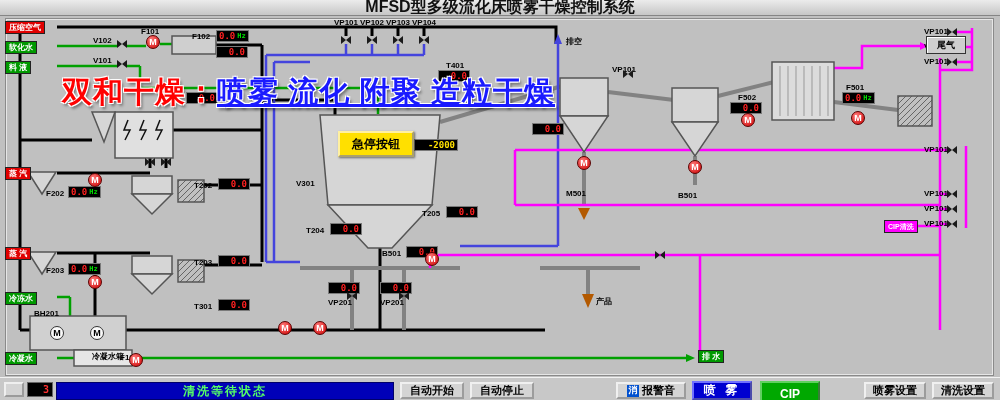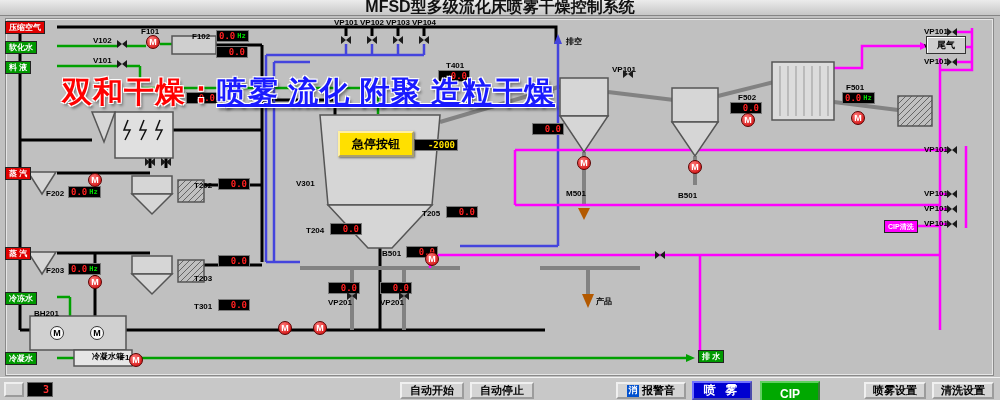--- a/index.html
+++ b/index.html
@@ -229,21 +229,21 @@
     <div class="tag" style="position: absolute; left: 360px; top: 19px;">VP102</div>
     <div class="tag" style="position: absolute; left: 386px; top: 19px;">VP103</div>
     <div class="tag" style="position: absolute; left: 412px; top: 19px;">VP104</div>
     <div class="tag" style="position: absolute; left: 446px; top: 62px;">T401</div>
     <div class="tag" style="position: absolute; left: 566px; top: 38px;">排空</div>
     <div class="tag" style="position: absolute; left: 612px; top: 66px;">VP101</div>
     <div class="tag" style="position: absolute; left: 162px; top: 96px;">T201</div>
     <div class="tag" style="position: absolute; left: 46px; top: 190px;">F202</div>
     <div class="tag" style="position: absolute; left: 194px; top: 182px;">T202</div>
     <div class="tag" style="position: absolute; left: 46px; top: 267px;">F203</div>
-    <div class="tag" style="position: absolute; left: 194px; top: 259px; margin-top: 16px;">T203</div>
+    <div class="tag" style="position: absolute; left: 194px; top: 259px;">T203</div>
     <div class="tag" style="position: absolute; left: 194px; top: 303px;">T301</div>
     <div class="tag" style="position: absolute; left: 296px; top: 180px;">V301</div>
     <div class="tag" style="position: absolute; left: 306px; top: 227px;">T204</div>
     <div class="tag" style="position: absolute; left: 422px; top: 210px;">T205</div>
     <div class="tag" style="position: absolute; left: 382px; top: 250px;">B501</div>
     <div class="tag" style="position: absolute; left: 328px; top: 299px;">VP201</div>
     <div class="tag" style="position: absolute; left: 380px; top: 299px;">VP201</div>
     <div class="tag" style="position: absolute; left: 566px; top: 190px;">M501</div>
     <div class="tag" style="position: absolute; left: 678px; top: 192px;">B501</div>
     <div class="tag" style="position: absolute; left: 738px; top: 94px;">F502</div>
@@ -453,20 +453,21 @@
   <span class="wm-red">双和干燥：</span><span class="wm-blue">喷雾 流化 附聚 造粒干燥</span>
 </div>
 
 <div class="titlebar">
   <span class="title">MFSD型多级流化床喷雾干燥控制系统</span>
 </div>
 
 <div class="footer">
   <div class="chip"></div>
   <div class="counter">3</div>
+  <div class="statusbar">清洗等待状态</div>
   <button class="btn b-auto-start">自动开始</button>
   <button class="btn b-auto-stop">自动停止</button>
   <button class="btn b-mute">
       <span class="mutechip">消</span>
       <span>报警音</span>
     </button>
   <button class="btn b-spray">喷 雾</button>
   <button class="btn b-cip">CIP</button>
   <button class="btn b-spray-set">喷雾设置</button>
   <button class="btn b-clean-set">清洗设置</button>

